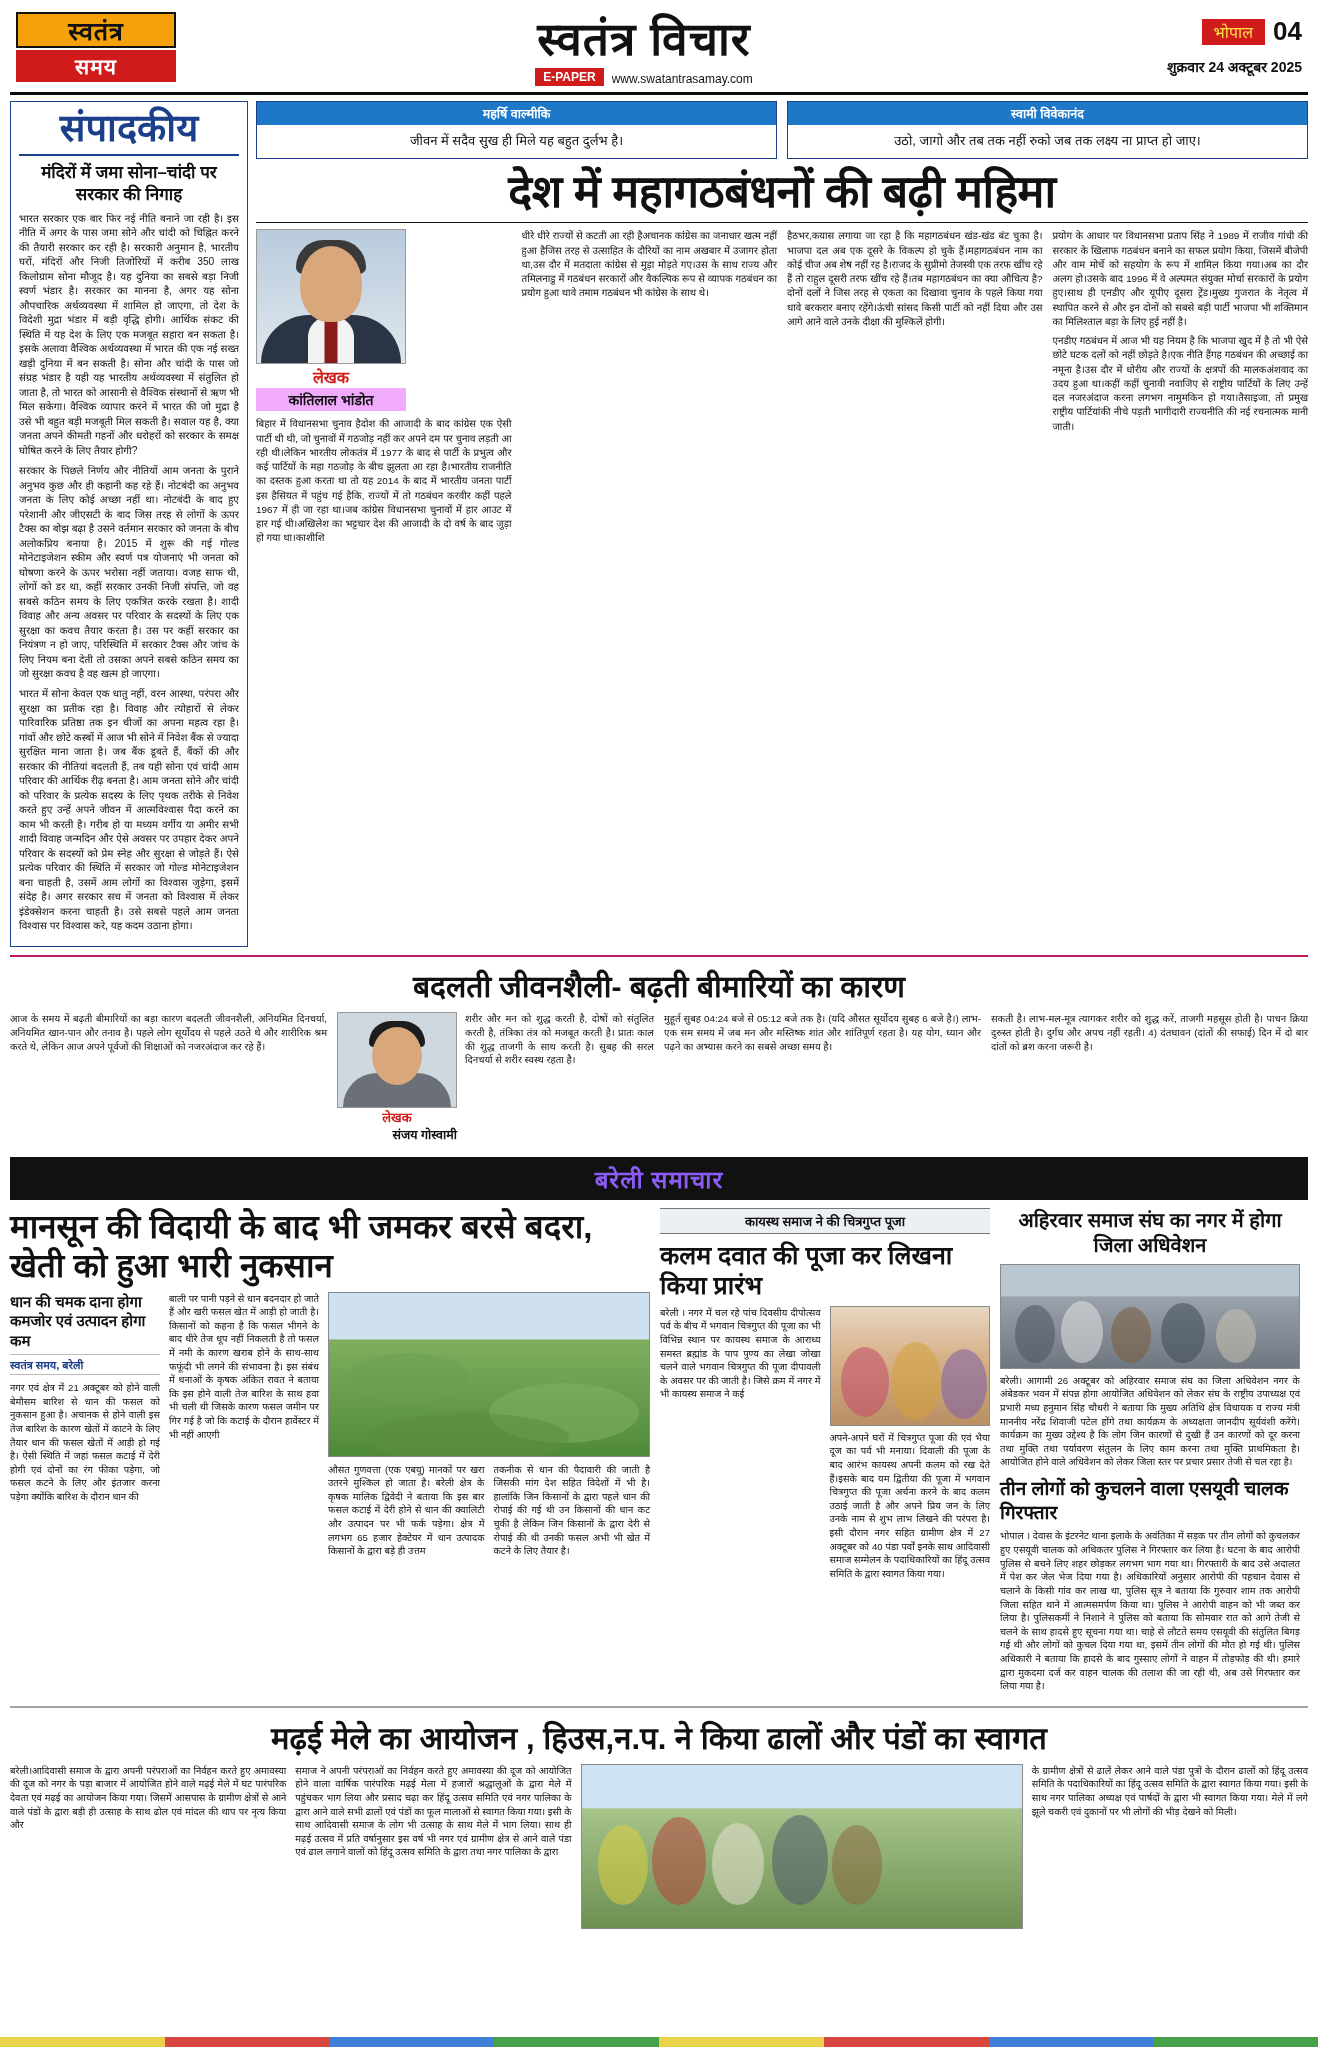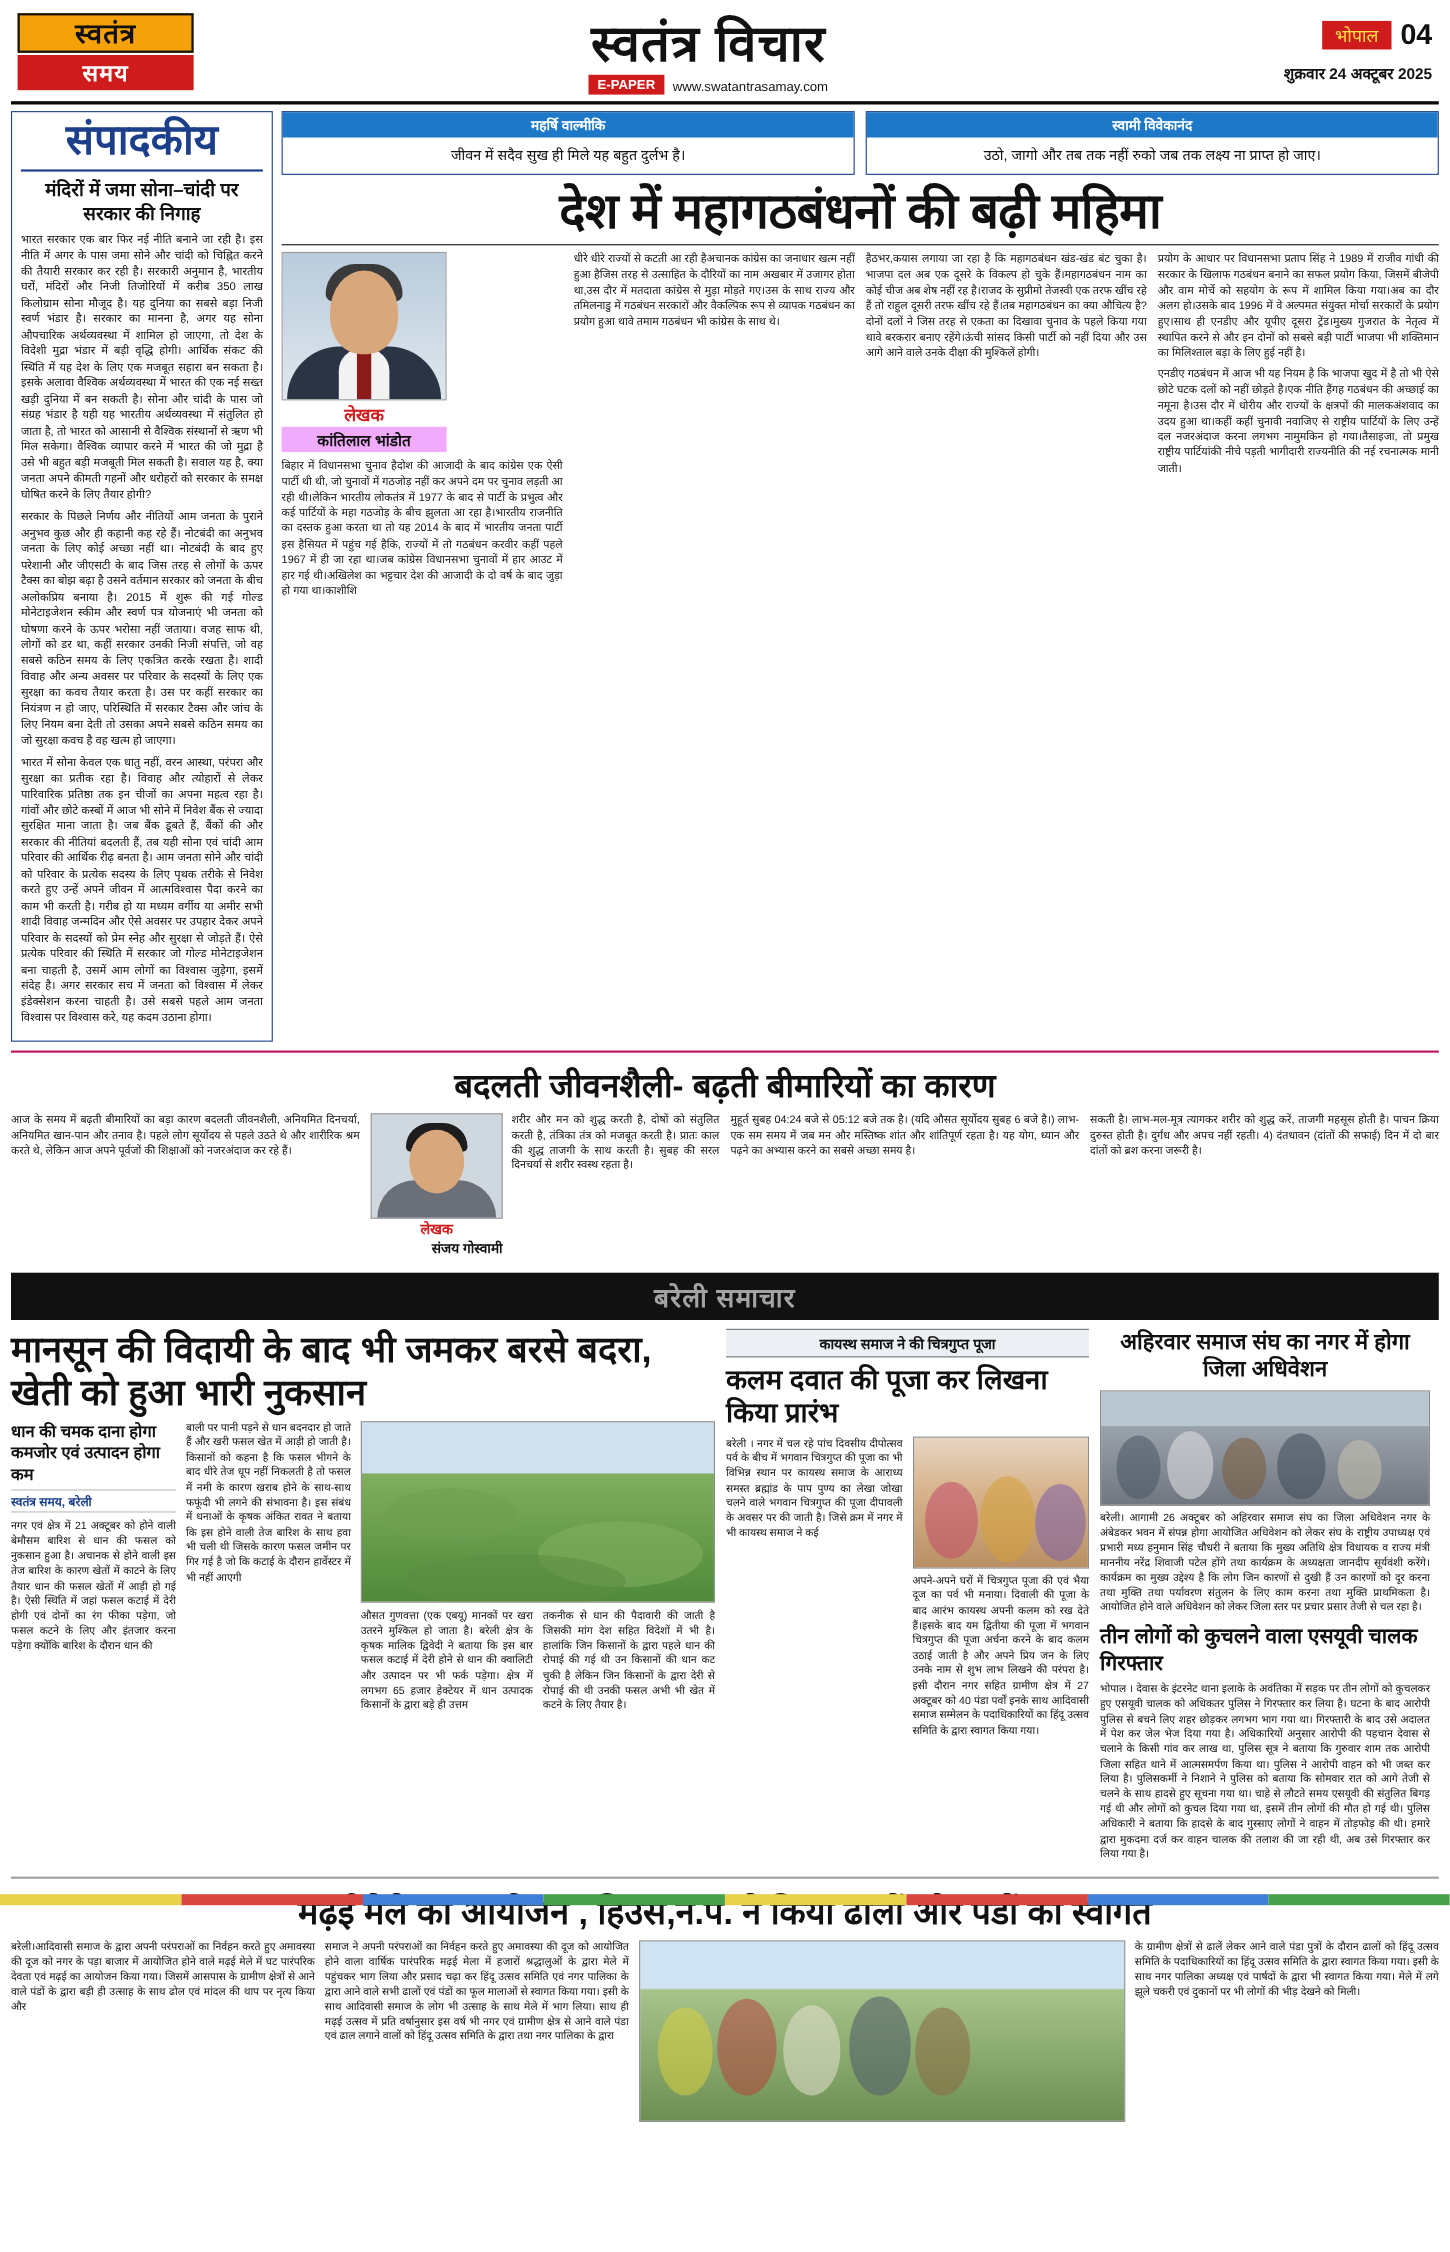--- a/index.html
+++ b/index.html
@@ -5,21 +5,21 @@
   * { box-sizing: border-box; }
   html, body { margin:0; padding:0; }
   body {
     width:1318px; height:2047px;
     background:#ffffff;
     font-family:"Liberation Sans", sans-serif;
     color:#111;
     position:relative;
     overflow:hidden;
   }
-  .page { position:relative; width:1318px; height:1732px; padding:8px 10px; }
+  .page { position:relative; width:1318px; height:2047px; padding:8px 10px; }
 
   
   .masthead { display:flex; align-items:flex-start; justify-content:space-between; padding:4px 6px 6px 6px; border-bottom:3px solid #0a0a0a; }
   .logo-box { width:160px; }
   .logo-top {
     background:#f5a20a; color:#111; font-weight:bold; font-size:25px;
     text-align:center; padding:4px 2px 2px 2px; line-height:1.05; letter-spacing:1px;
     border:2px solid #111;
   }
   .logo-bot {
@@ -91,21 +91,21 @@
   .auth2 { width:120px; float:left; margin:0 8px 4px 0; }
   .auth2-photo { width:120px; height:96px; background:#cfd8de; border:1px solid #999; position:relative; overflow:hidden; }
   .a2-head { position:absolute; left:50%; top:14px; transform:translateX(-50%); width:50px; height:58px; border-radius:50%; background:#d8a87c;}
   .a2-hair { position:absolute; left:50%; top:8px; transform:translateX(-50%); width:56px; height:26px; border-radius:30px 30px 6px 6px; background:#1d1d1d;}
   .a2-body { position:absolute; left:50%; bottom:0; transform:translateX(-50%); width:108px; height:34px; background:#6a6f78; border-radius:50px 50px 0 0;}
   .auth2-label { color:#cf1b1b; font-weight:bold; font-size:13px; text-align:center; }
   .auth2-name { font-weight:bold; font-size:12.5px; text-align:right; }
 
   
   .band {
-    margin-top:10px; background:#111; color:#a3a3a3; text-align:center;
+    margin-top:10px; background:#111; color:#8b5cf6; text-align:center;
     font-size:24px; font-weight:bold; padding:5px; letter-spacing:1px;
   }
 
   
   .lower { display:flex; gap:10px; margin-top:8px; }
   .lower-left { width:640px; }
   .lower-mid { width:330px; }
   .lower-right { width:300px; }
 
   .big-head { font-size:33px; font-weight:bold; line-height:1.18; margin:0 0 6px 0; }

